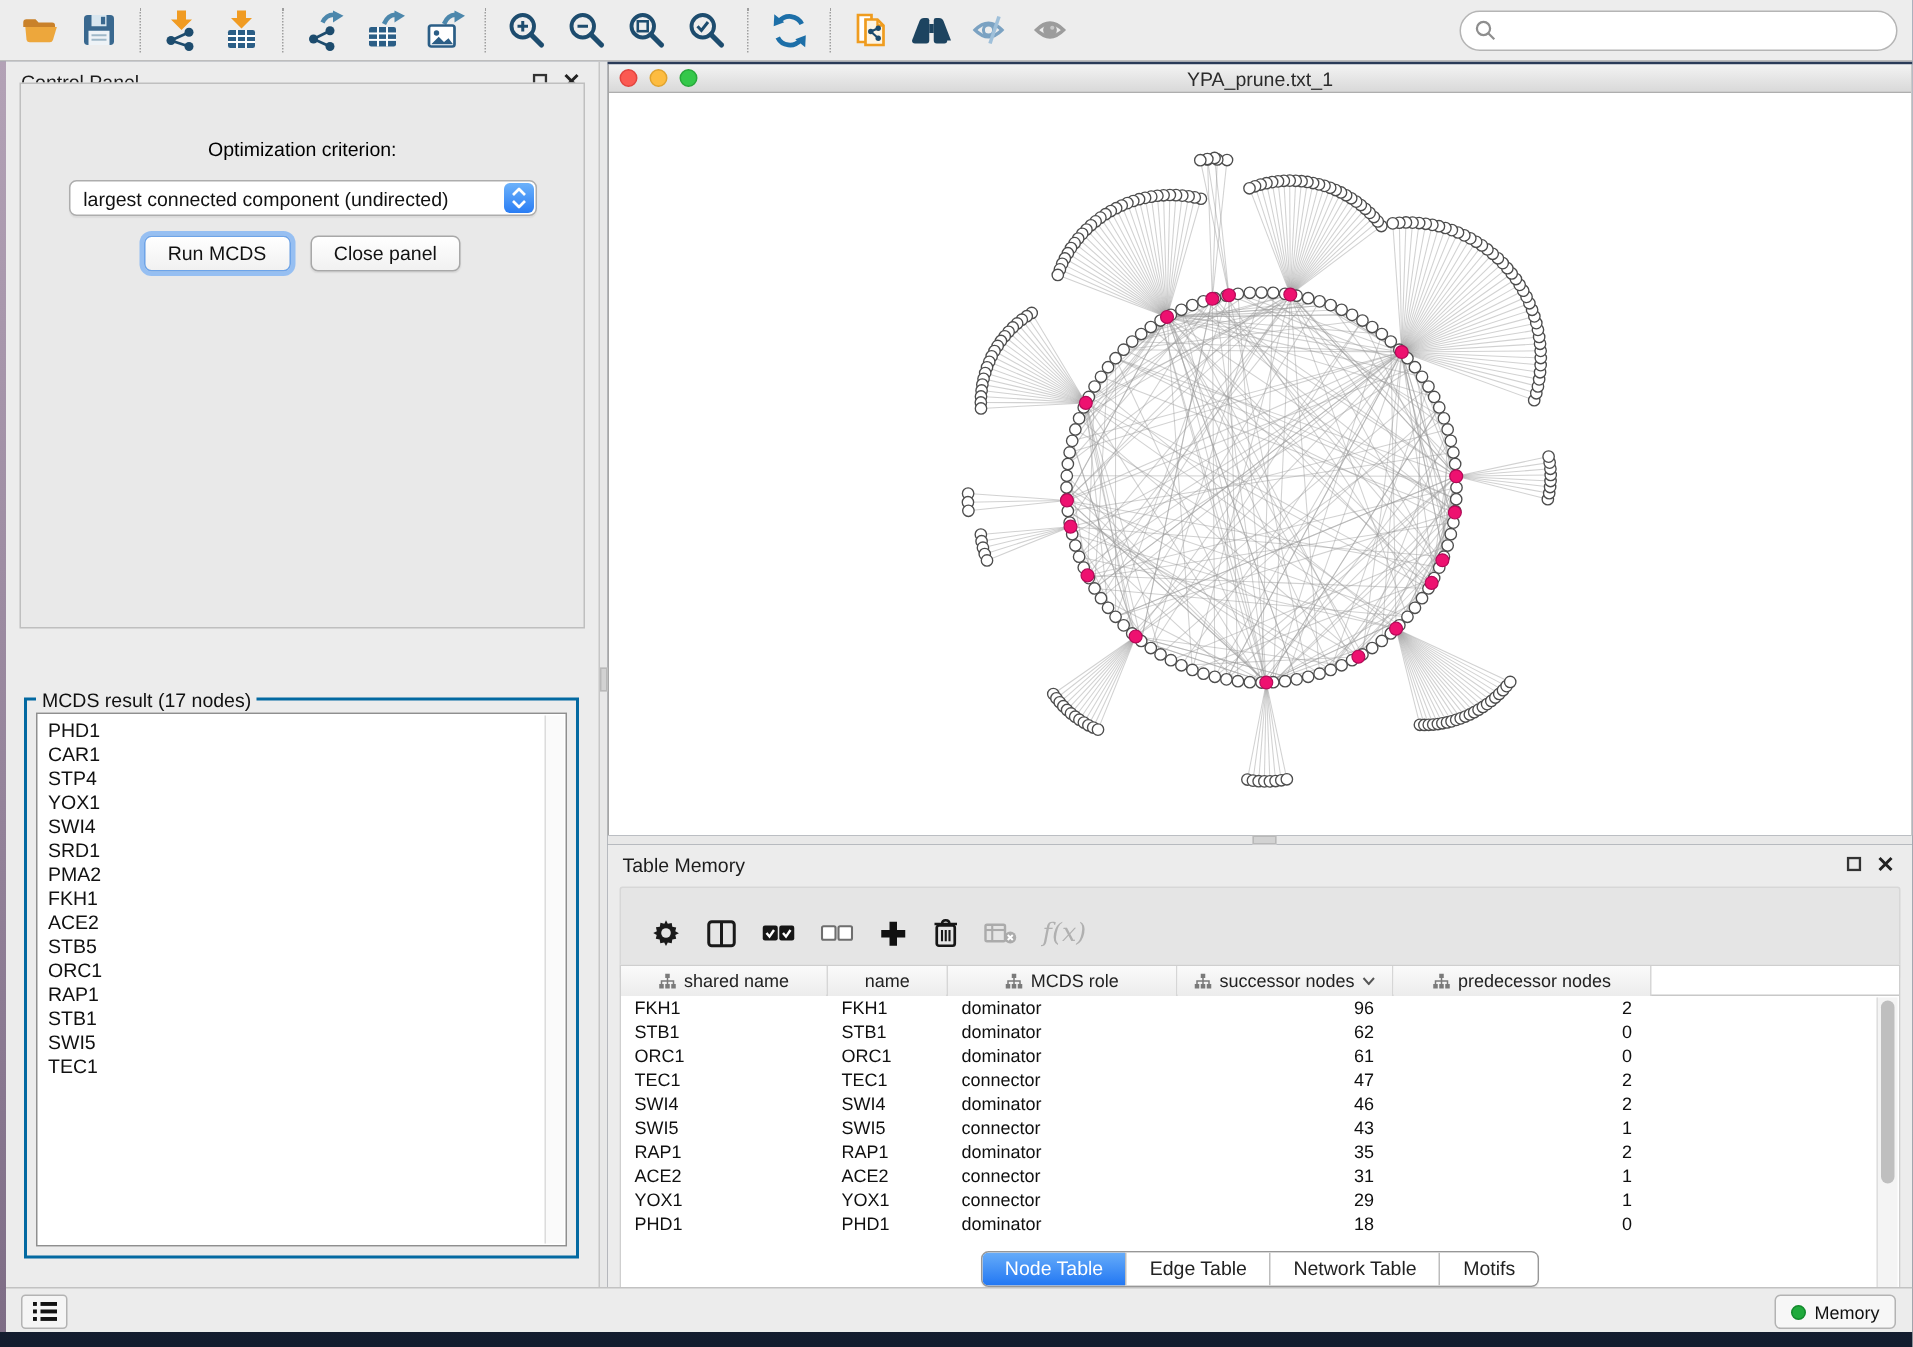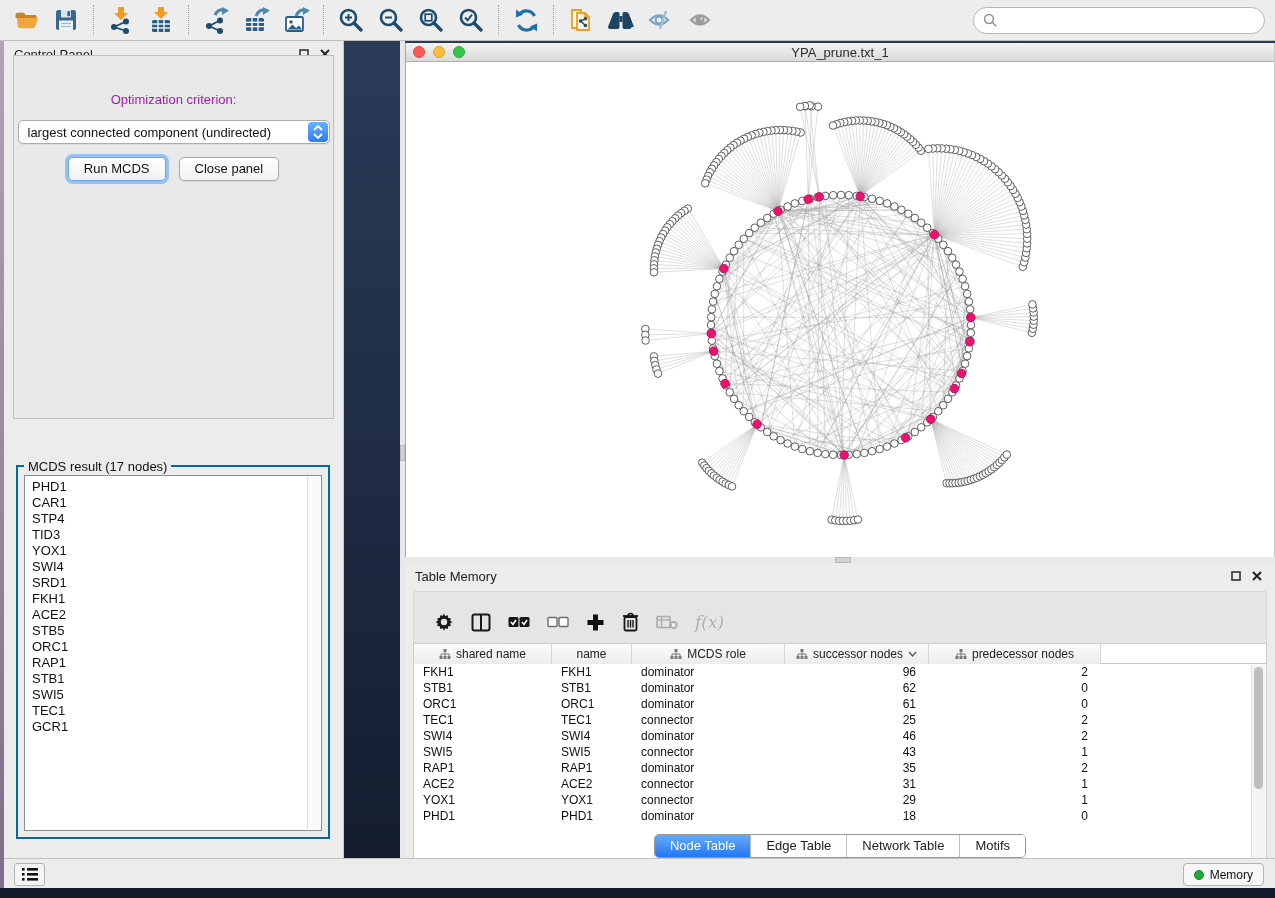--- a/index.html
+++ b/index.html
@@ -11,32 +11,32 @@
   .toolbar { position:absolute; left:0; top:0; width:1275px; height:41px; background:#ededed; border-bottom:1px solid #bdbdbd; display:flex; align-items:center; padding-left:6px; }
   .tb-btn { width:40px; height:36px; display:flex; align-items:center; justify-content:center; border-radius:4px; }
   .tb-sep { width:0; height:30px; border-left:1px dotted #9f9f9f; margin:0 7px; }
   .search-wrap { position:absolute; right:10px; top:7px; width:292px; height:27px; background:#fff; border:1px solid #b5b5b5; border-radius:14px; display:flex; align-items:center; padding-left:9px; }
   .search-wrap input { border:none; outline:none; flex:1; height:20px; font-size:13px; background:transparent; }
 
   
   .left-strip { position:absolute; left:0; top:41px; width:4px; height:847px; background:linear-gradient(#b3a2b6,#7e6d86); }
 
   
-  .control-panel { position:absolute; left:4px; top:41px; width:340px; height:817px; background:#ececec; border-right:1px solid #c6c6c6; }
+  .control-panel { position:absolute; left:4px; top:41px; width:396px; height:817px; background:#ececec; border-right:1px solid #c6c6c6; }
   .panel-header { height:26px; display:flex; align-items:center; padding:0 10px; }
   .panel-title { font-size:13px; color:#1c1c1c; }
   .panel-header .spacer { flex:1; }
   .panel-ctl { width:16px; height:16px; display:flex; align-items:center; justify-content:center; margin-left:5px; }
   .seg-tabs { display:flex; justify-content:center; position:relative; z-index:2; }
   .seg-tabs-inner { display:inline-flex; border:1px solid #979797; border-radius:5px; overflow:hidden; background:#fff; box-shadow:0 1px 1px rgba(0,0,0,.08); }
   .seg-tab { font-size:13px; color:#222; padding:3px 15px 4px; border-left:1px solid #bdbdbd; background:#fff; cursor:default; }
   .seg-tab:first-child { border-left:none; }
   .seg-tab.selected { background:linear-gradient(#66acf9,#2277f3); color:#fff; border-left-color:#2f6fd0; }
   .cp-content { margin:-12px 9px 0; border:1px solid #bfbfbf; background:#e9e9e9; height:364px; padding-top:36px; position:relative; z-index:1; }
-  .opt-label { text-align:center; font-size:13px; color:#a21caf; }
+  .opt-label { text-align:center; font-size:13px; color:#000000; }
   .dropdown { width:312px; height:24px; margin:13px auto 0; background:#fff; border:1px solid #adadad; border-radius:5px; position:relative; display:flex; align-items:center; box-shadow:0 1px 1px rgba(0,0,0,.06); }
   .dropdown .dd-text { font-size:13px; padding-left:9px; color:#111; }
   .dd-stepper { position:absolute; right:1px; top:1px; bottom:1px; width:20px; border-radius:4px; background:linear-gradient(#6cb2fb,#2a7df4); display:flex; flex-direction:column; align-items:center; justify-content:center; gap:2px; }
   .btn-row { display:flex; justify-content:center; gap:13px; margin-top:13px; }
   .mac-btn { font-size:13px; color:#111; background:linear-gradient(#ffffff,#f1f1f1); border:1px solid #a8a8a8; border-radius:5px; padding:3px 15px 4px; box-shadow:0 1px 1px rgba(0,0,0,.08); }
   .mac-btn.focused { box-shadow:0 0 0 3px rgba(82,157,250,.55); border-color:#6ea4e8; }
   .mcds-fieldset { position:absolute; left:12px; right:13px; top:424px; bottom:19px; border:2px solid #0369a1; }
   .mcds-legend { position:absolute; top:-8px; left:6px; background:#ececec; font-size:13px; padding:0 4px; color:#111; }
   .mcds-listbox { position:absolute; inset:8px 6px 6px 6px; background:#fff; border:1px solid #8f8f8f; overflow:hidden; }
   .mcds-scroll { position:absolute; top:1px; right:1px; bottom:1px; width:13px; background:#fafafa; border-left:1px solid #dcdcdc; }
@@ -274,33 +274,32 @@
         <button class="mac-btn">Close panel</button>
       </div>
     </div>
     <div class="mcds-fieldset">
       <span class="mcds-legend">MCDS result (17 nodes)</span>
       <div class="mcds-listbox">
         <div class="mcds-items">
             <div class="mcds-item">PHD1</div>
             <div class="mcds-item">CAR1</div>
             <div class="mcds-item">STP4</div>
-            <div class="mcds-item">TID3</div>
             <div class="mcds-item">YOX1</div>
             <div class="mcds-item">SWI4</div>
             <div class="mcds-item">SRD1</div>
+            <div class="mcds-item">PMA2</div>
             <div class="mcds-item">FKH1</div>
             <div class="mcds-item">ACE2</div>
             <div class="mcds-item">STB5</div>
             <div class="mcds-item">ORC1</div>
             <div class="mcds-item">RAP1</div>
             <div class="mcds-item">STB1</div>
             <div class="mcds-item">SWI5</div>
             <div class="mcds-item">TEC1</div>
-            <div class="mcds-item">GCR1</div>
           </div>
         <div class="mcds-scroll"></div>
       </div>
     </div>
   </div>
 
   <div class="splitter-v">
       <div class="grip"></div>
     </div>
 
@@ -1191,21 +1190,21 @@
             <div class="td" style="width: 138px;">ORC1</div>
             <div class="td" style="width: 80px;">ORC1</div>
             <div class="td" style="width: 153px;">dominator</div>
             <div class="td num" style="width: 144px;">61</div>
             <div class="td num" style="width: 172px;">0</div>
           </div>
           <div class="tr">
             <div class="td" style="width: 138px;">TEC1</div>
             <div class="td" style="width: 80px;">TEC1</div>
             <div class="td" style="width: 153px;">connector</div>
-            <div class="td num" style="width: 144px;">25</div>
+            <div class="td num" style="width: 144px;">47</div>
             <div class="td num" style="width: 172px;">2</div>
           </div>
           <div class="tr">
             <div class="td" style="width: 138px;">SWI4</div>
             <div class="td" style="width: 80px;">SWI4</div>
             <div class="td" style="width: 153px;">dominator</div>
             <div class="td num" style="width: 144px;">46</div>
             <div class="td num" style="width: 172px;">2</div>
           </div>
           <div class="tr">

